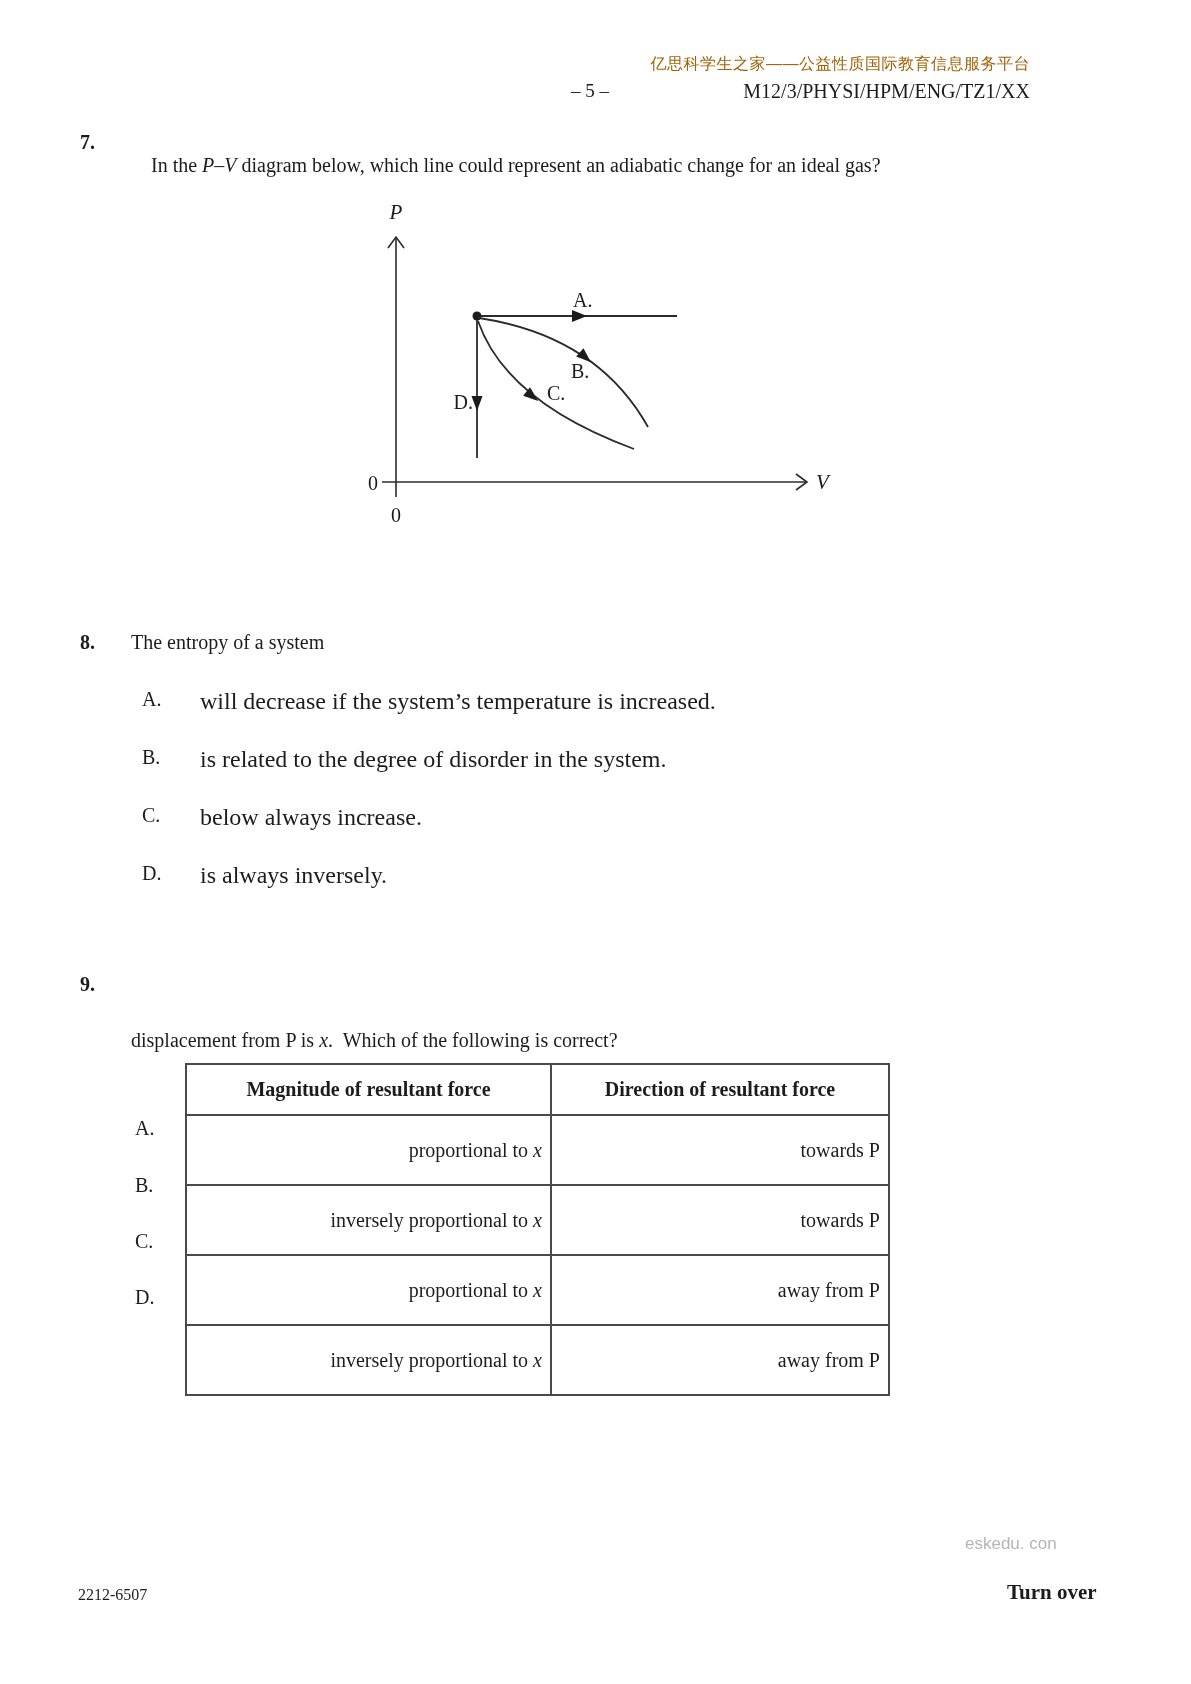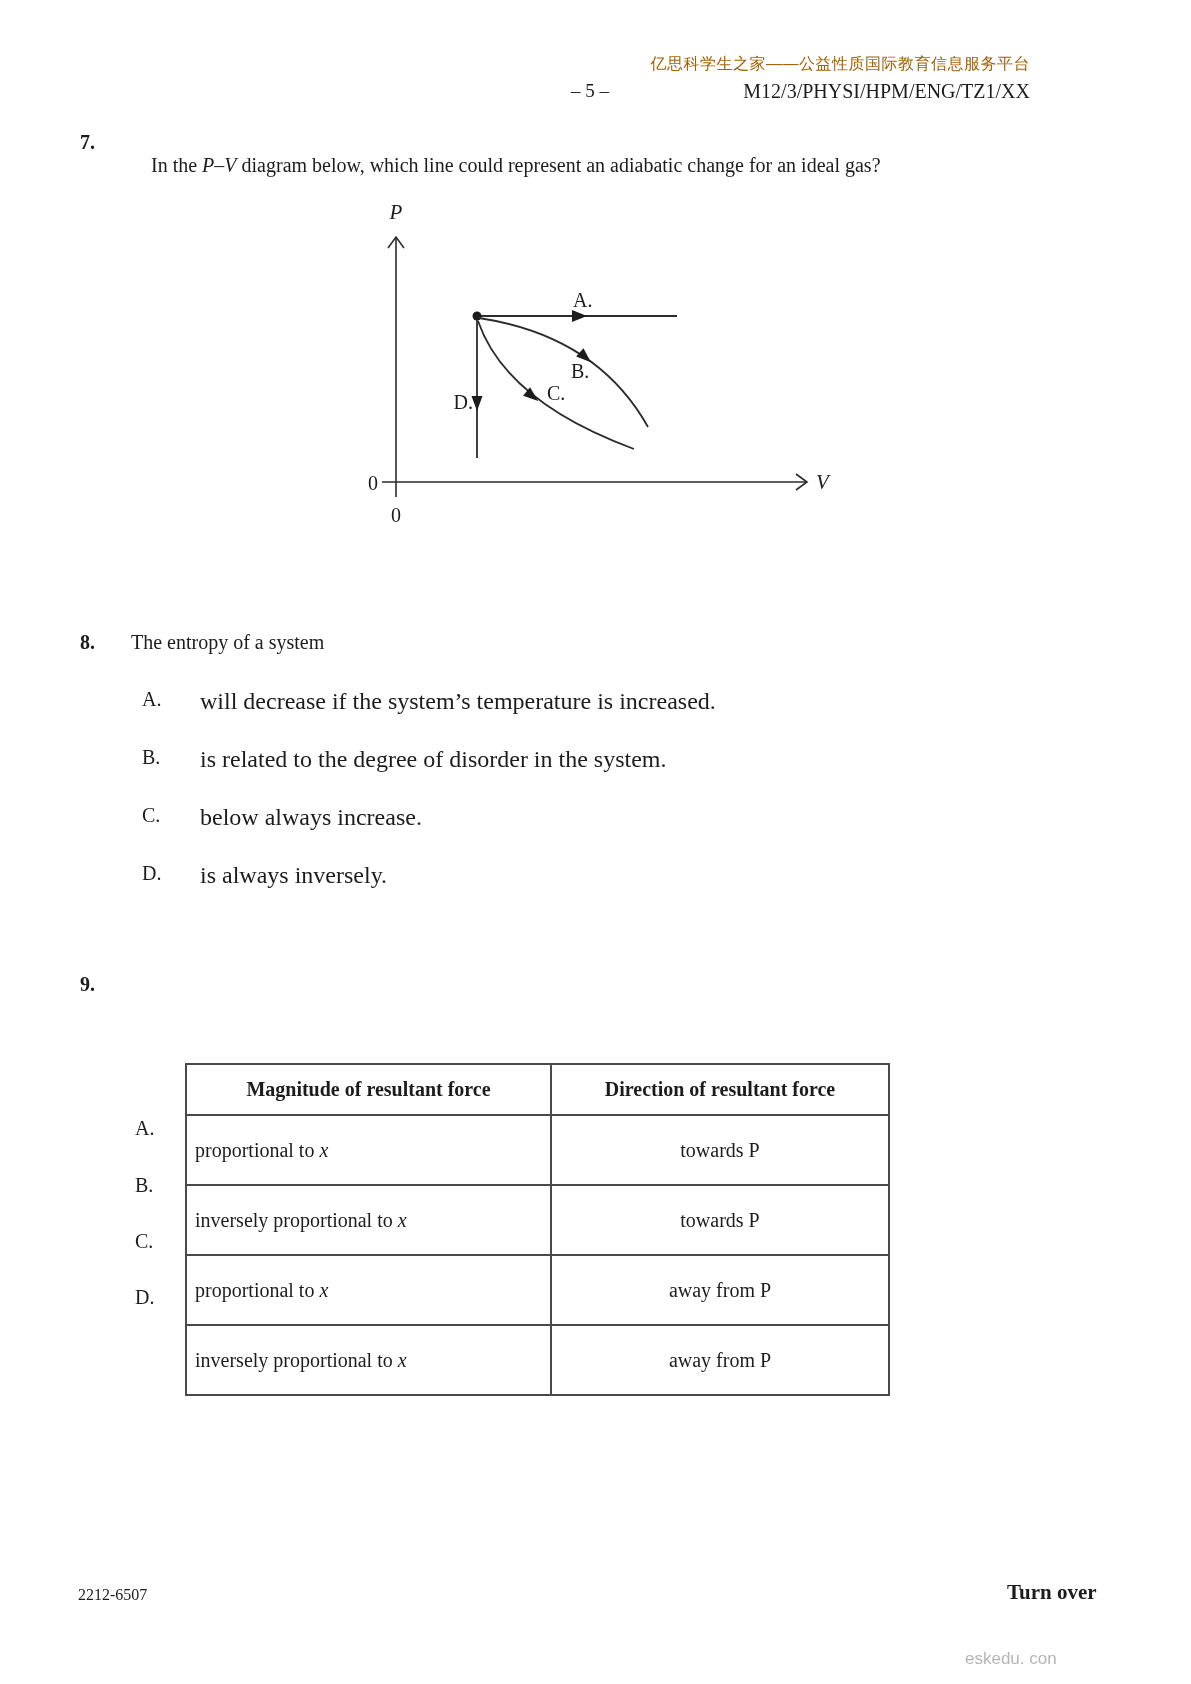--- a/index.html
+++ b/index.html
@@ -30,21 +30,21 @@
     border-collapse: collapse; table-layout: fixed;
     width: 703px;
     font-size: 20px;
   }
   table.force-table td, table.force-table th {
     border: 2px solid #4a4a4a;
     padding: 8px;
     vertical-align: middle;
   }
   table.force-table th { height: 33px; font-weight: bold; text-align: center; }
-  table.force-table td { height: 52px; }
+  table.force-table td { height: 52px; text-align: right; }
   td.mag-cell { text-align: left; padding-left: 62px; }
   td.dir-cell { text-align: center; }
   .row-letter { position: absolute; left: 135px; font-size: 20px; }
   .footer-code { font-size: 16px; }
   .eskedu {
     font-family: "Liberation Sans", "DejaVu Sans", sans-serif;
     font-size: 17px; color: #b5b5b5;
   }
   .turnover { font-size: 21px; font-weight: bold; }
   svg text { font-family: "Liberation Serif", "DejaVu Serif", serif; fill: #1c1c1c; }
@@ -109,20 +109,21 @@
     <span class="opt-letter">C.</span>
     <span class="opt-text">below always increase.</span>
   </div>
   <div class="abs" style="top:862px; left:0; width:1191px;">
     <span class="opt-letter">D.</span>
     <span class="opt-text">is always inversely.</span>
   </div>
 
   <div class="abs qnum" style="left:80px; top:973px;">9.</div>
   <div class="abs qtext" style="left:131px; top:973px; width:940px;">
+    <div><span>displacement from P is </span><i>x</i><span>.  Which of the following is correct?</span></div>
   </div>
 
   <div class="row-letter abs" style="top:1117px;">A.</div>
   <div class="row-letter abs" style="top:1174px;">B.</div>
   <div class="row-letter abs" style="top:1230px;">C.</div>
   <div class="row-letter abs" style="top:1286px;">D.</div>
 
   <table class="force-table">
     <colgroup>
         <col style="width:365px">
@@ -146,16 +147,16 @@
       <td class="dir-cell">away from P</td>
     </tr>
     <tr>
       <td class="mag-cell"><span>inversely proportional to </span><i>x</i></td>
       <td class="dir-cell">away from P</td>
     </tr>
   </tbody>
     </table>
 
   <div class="abs footer-code" style="left:78px; top:1586px;">2212-6507</div>
-  <div class="abs eskedu" style="left:965px; top:1649px;">eskedu. con</div>
+  <div class="abs eskedu" style="left:965px; top:1534px;">eskedu. con</div>
   <div class="abs turnover" style="left:1007px; top:1580px;">Turn over</div>
 
 </div>
 
 </body></html>

